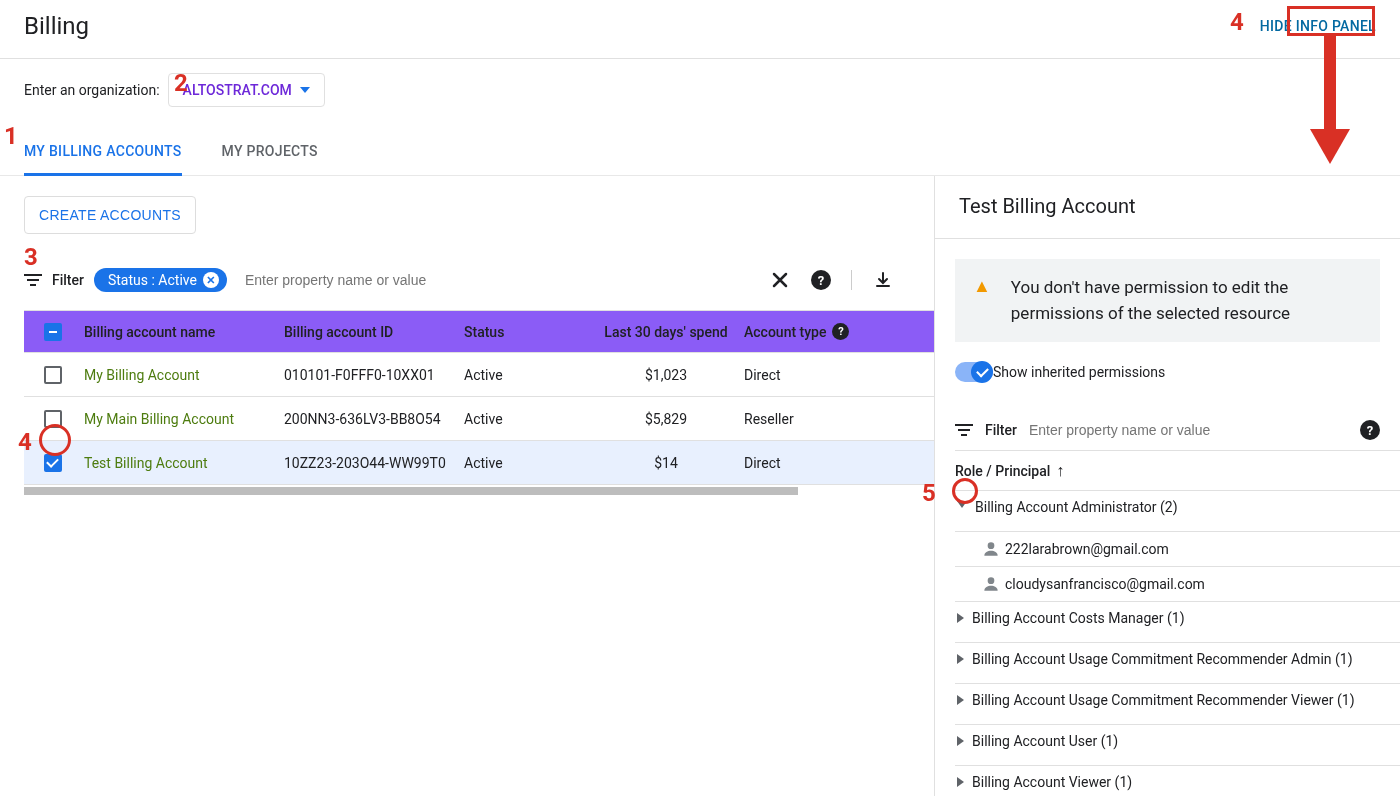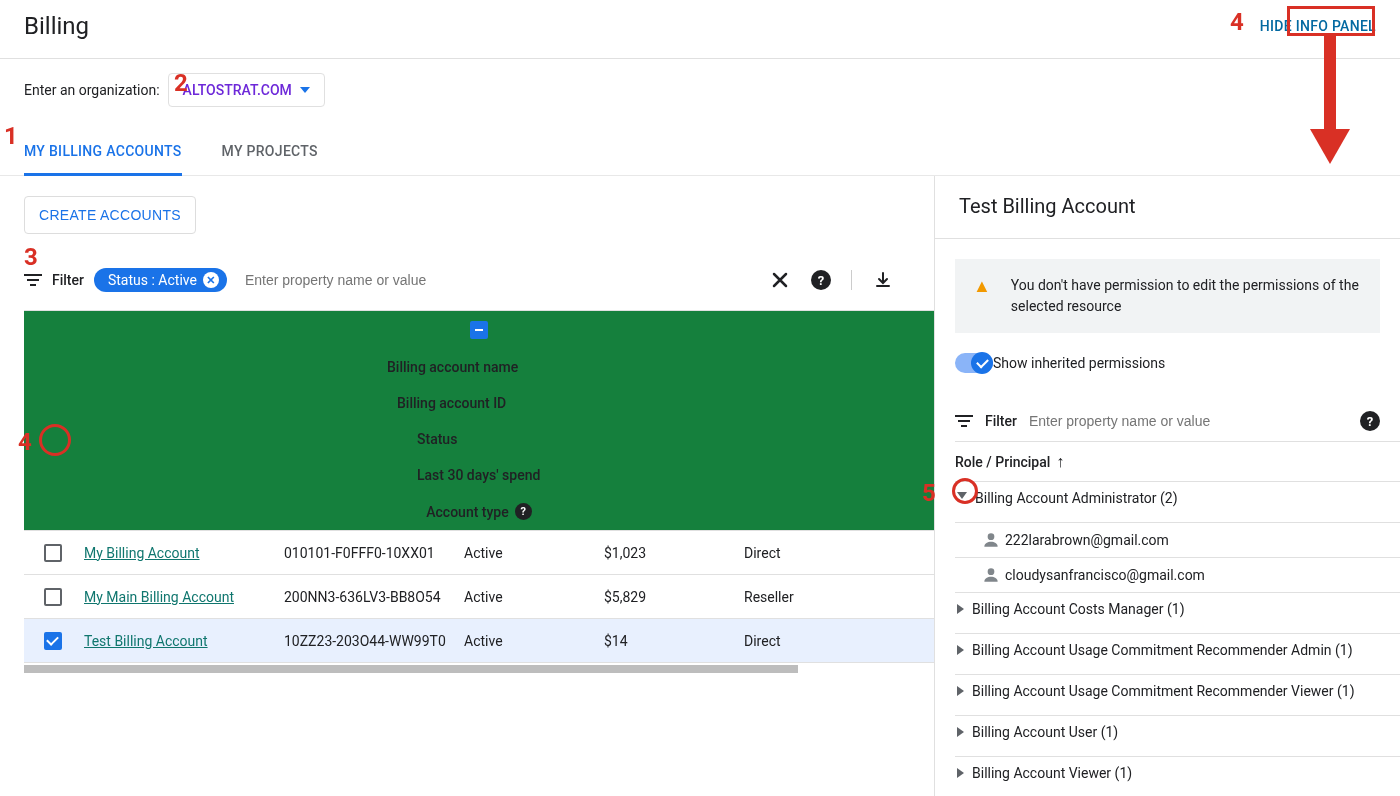--- a/index.html
+++ b/index.html
@@ -41,49 +41,49 @@
 .chip .x { width: 16px; height: 16px; border-radius: 50%; background: #fff; color: #1a73e8; display: inline-flex; align-items: center; justify-content: center; font-size: 11px; font-weight: bold; cursor: pointer; }
 .filter-input { border: none; outline: none; padding: 6px 8px; font-size: 14px; color: #5f6368; flex: 1; }
 .fb-actions { display: flex; align-items: center; gap: 20px; margin-left: auto; padding-right: 40px; }
 .icon-btn { width: 22px; height: 22px; display: inline-flex; align-items: center; justify-content: center; cursor: pointer; }
 .help-icon { width: 20px; height: 20px; border-radius: 50%; background: #202124; color: #fff; display: inline-flex; align-items: center; justify-content: center; font-size: 13px; font-weight: bold; }
 .vdiv { width: 1px; height: 20px; background: #ccc; }
 
 
 .tbl { margin-top: 8px; border-top: 1px solid #e0e0e0; }
 .row { display: flex; align-items: center; border-bottom: 1px solid #e0e0e0; padding: 0 6px; min-height: 44px; }
-.row.header-row { background: #15803d; font-weight: 500; min-height: 42px; flex-direction: column; }
+.row.header-row { background: #8b5cf6; font-weight: 500; min-height: 42px; }
 .row.header-row .cell { font-weight: 500; }
 .row.selected { background: #e8f0fe; }
 .cell { padding: 10px 8px; }
 .c-chk { width: 46px; display: flex; align-items: center; justify-content: center; }
 .c-name { width: 200px; }
 .c-id { width: 180px; }
 .c-status { width: 140px; }
-.c-spend { width: 140px; text-align: left; }
+.c-spend { width: 140px; text-align: center; }
 .c-type { flex: 1; }
-.link { color: #0f766e; text-decoration: underline; cursor: pointer; }
+.link { color: #4d7c0f; cursor: pointer; }
 .header-row .cell { white-space: normal; }
 
 
 .cb { width: 18px; height: 18px; border: 2px solid #5f6368; border-radius: 2px; cursor: pointer; position: relative; }
 .cb.indet { background: #1a73e8; border-color: #1a73e8; }
 .cb.indet::after { content: ''; position: absolute; top: 6px; left: 3px; width: 8px; height: 2px; background: #fff; }
 .cb.checked { background: #1a73e8; border-color: #1a73e8; }
 .cb.checked::after { content: ''; position: absolute; left: 3px; top: 0px; width: 5px; height: 9px; border: solid #fff; border-width: 0 2px 2px 0; transform: rotate(45deg); }
 
 .tbl-scrollbar { height: 8px; background: #bdbdbd; margin-top: 2px; width: 85%; }
 
 
 .panel-header { padding: 18px 24px 20px 24px; border-bottom: 1px solid #e0e0e0; }
 .panel-title { font-size: 20px; font-weight: 400; }
 .panel-body { padding: 20px 0 0 20px; }
 .warn-box { background: #f1f3f4; border-radius: 0; padding: 16px 18px; display: flex; gap: 20px; align-items: flex-start; margin-right: 20px; }
 .warn-icon { color: #f29900; font-size: 18px; }
-.warn-text { font-size: 14px; line-height: 1.5; }
+.warn-text { font-size: 17px; line-height: 1.5; }
 
 .toggle-row { display: flex; align-items: center; margin-top: 20px; }
 .toggle { width: 38px; height: 20px; background: #8ab4f8; border-radius: 10px; position: relative; cursor: pointer; }
 .toggle .knob { position: absolute; right: 0; top: -1px; width: 22px; height: 22px; border-radius: 50%; background: #1a73e8; display: flex; align-items: center; justify-content: center; }
 .toggle .knob::after { content:''; width: 5px; height: 9px; border: solid #fff; border-width: 0 2px 2px 0; transform: rotate(45deg) translate(-1px,-1px); }
 
 .panel-filter { display: flex; align-items: center; gap: 12px; margin-top: 30px; border-bottom: 1px solid #e0e0e0; padding: 8px 20px 10px 0; }
 .panel-filter .filter-label { font-weight: 500; }
 .panel-filter input { border: none; outline: none; color: #5f6368; font-size: 14px; flex: 1; }
 

